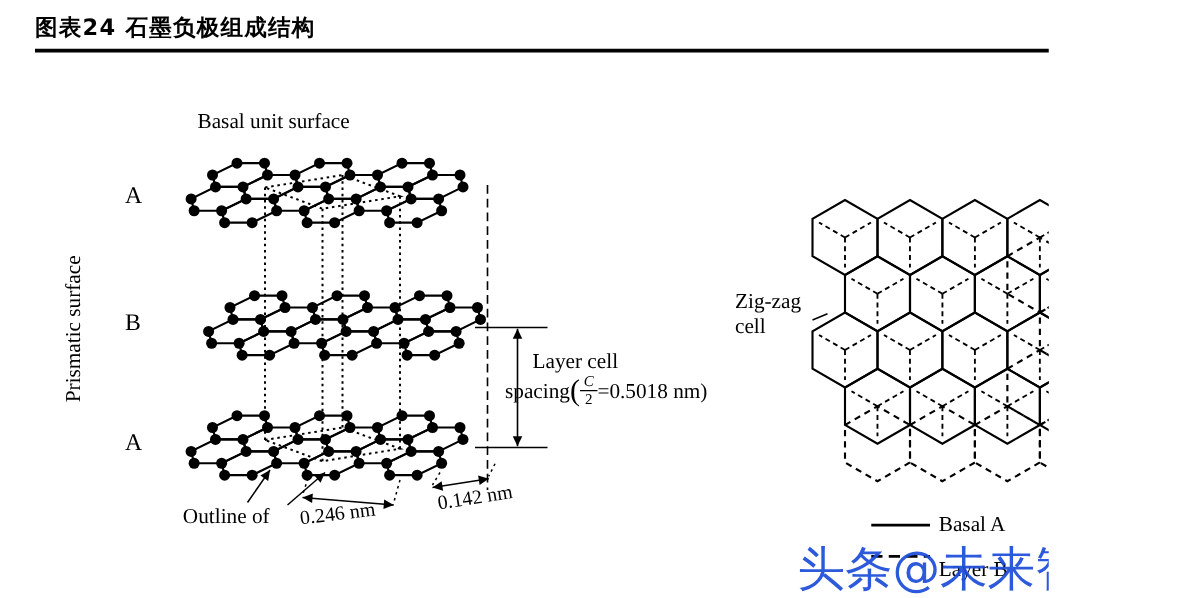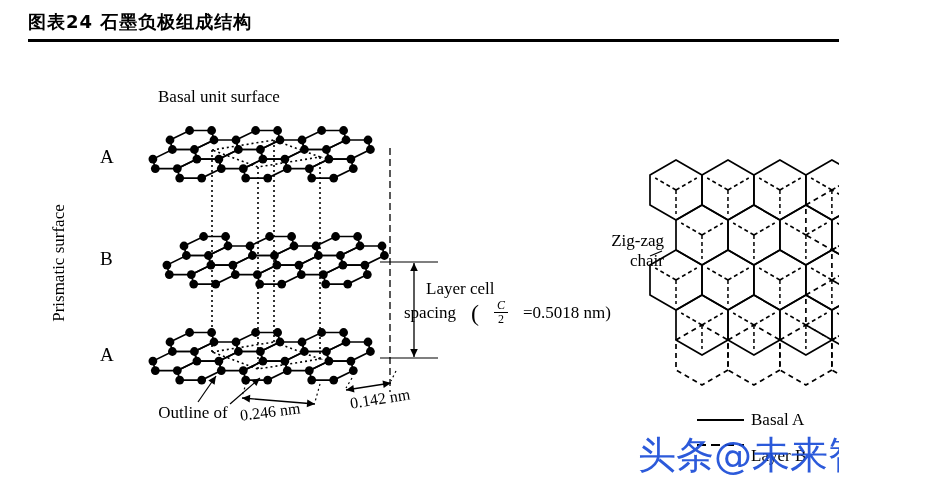--- a/index.html
+++ b/index.html
@@ -6,32 +6,32 @@
   body{background:#ffffff}
   .canvas{position:relative;width:839px;height:478px;background:#fff;color:#000;
           font-family:"Liberation Serif",serif;overflow:hidden}
   #art{position:absolute;left:0;top:0}
   .lbl{position:absolute;font-size:17px;line-height:1.18;white-space:nowrap}
   .title{position:absolute;left:28px;top:10px;font-family:"DejaVu Sans",sans-serif;
          font-weight:bold;font-size:18px;letter-spacing:1px;white-space:nowrap}
   .title-rule{position:absolute;left:28px;top:39px;width:888px;height:3px;background:#000}
   .prismatic{left:-39px;top:253px;width:196px;text-align:center;transform:rotate(-90deg)}
   .layer-letter{font-size:19px}
-  .outline-lbl{left:136px;top:403px;width:114px;text-align:center}
+  .outline-lbl{left:124px;top:403px;width:114px;text-align:center}
   .dim{font-size:16px}
   .dim-a{left:240px;top:403px;transform:rotate(-7deg)}
   .dim-b{left:350px;top:390px;transform:rotate(-9deg)}
   .spacing{left:404px;top:279px}
   .sp-l1{padding-left:22px}
-  .sp-l2{display:flex;align-items:center;gap:15px}
+  .sp-l2{display:flex;align-items:center;gap:0}
   .paren{font-size:24px;line-height:1;font-weight:normal}
   .frac{display:inline-flex;flex-direction:column;align-items:center;font-size:12px;line-height:1.1}
   .frac .fn{border-bottom:1px solid #000;padding:0 3px;font-style:italic}
   .armchair{left:686px;top:127px}
-  .zigzag{left:588px;top:231px;width:76px;text-align:right}
+  .zigzag{left:588px;top:231px;width:76px;text-align:left}
   .legend-a{left:751px;top:410px}
   .legend-b{left:751px;top:446px}
   .watermark{position:absolute;left:638px;top:430px;font-size:38px;
              font-family:"DejaVu Sans",sans-serif;color:#1d4ed8;opacity:.93;white-space:nowrap}
 </style>
 </head>
 <body>
 
 <div class="canvas">
 
@@ -319,20 +319,20 @@
       <span class="frac">
           <span class="fn">C</span>
           <span>2</span>
         </span>
       <span>=0.5018 nm)</span>
     </div>
   </div>
 
   <div class="lbl zigzag">
     <div>Zig-zag</div>
-    <div>chair</div>
+    <div>cell</div>
   </div>
 
   <div class="lbl legend-a">Basal A</div>
   <div class="lbl legend-b">Layer B</div>
 
   <div class="watermark">头条@未来智库</div>
 </div>
 
 </body></html>

